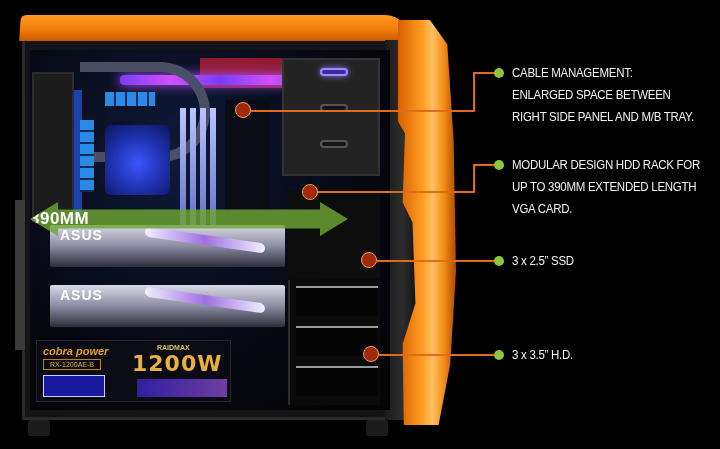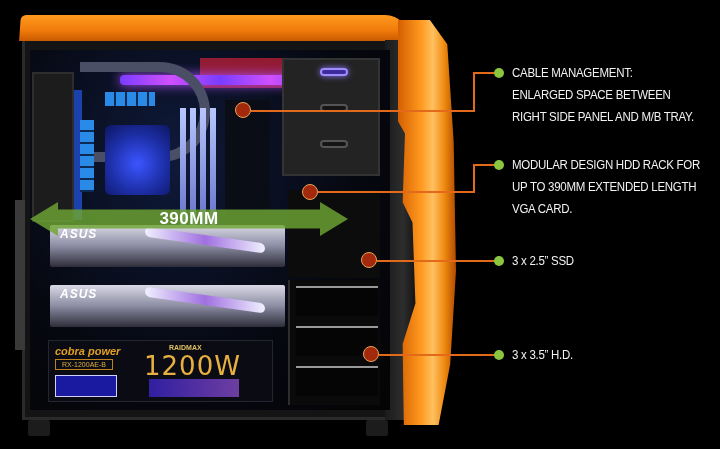--- a/index.html
+++ b/index.html
@@ -64,35 +64,35 @@
     .drive-cage .slot { position: absolute; left: 36px; width: 28px; height: 8px; border: 2px solid #555; border-radius: 6px; background: #151515; }
     .drive-cage .slot.glow { border-color: #a18cff; background: #3a2c9a; box-shadow: 0 0 6px #8c7aff; }
     .hdd-rack { position: absolute; left: 258px; top: 230px; width: 92px; height: 125px; background: #0a0a0a; border-left: 2px solid #2d2d2d; }
     .hdd-tray { position: absolute; left: 6px; width: 82px; height: 30px; background: #050505; border-top: 2px solid #9a9a9a; }
     .ssd-area { position: absolute; left: 258px; top: 140px; width: 92px; height: 88px; background: #0c0c0c; }
 
     .gpu { position: absolute; left: 20px; width: 235px; height: 42px; background: linear-gradient(180deg, #d9d9e6, #8c8ca3 50%, #2d2d3a); border-radius: 2px; }
     .gpu.g1 { top: 175px; }
     .gpu.g2 { top: 235px; }
     .gpu .pipe { position: absolute; left: 95px; top: 10px; width: 120px; height: 10px; background: linear-gradient(90deg, #f0f0ff, #a070e0, #f0f0ff); border-radius: 5px; transform: skewY(8deg); }
-    .gpu .brand { position: absolute; left: 10px; top: 2px; font-size: 12px; font-style: italic; font-weight: bold; color: #fff; letter-spacing: 1px; }
-
-    .psu { position: absolute; left: 18px; top: 290px; width: 225px; height: 62px; background: #0b0b14; border: 1px solid #252530; }
+    .gpu .brand { position: absolute; left: 10px; top: 2px; font-size: 14px; font-weight: bold; color: #fff; letter-spacing: 1px; }
+
+    .psu { position: absolute; left: 6px; top: 290px; width: 195px; height: 62px; background: #0b0b14; border: 1px solid #252530; }
     .psu-logo { position: absolute; left: 6px; top: 4px; color: #e0a020; font-size: 11px; font-weight: bold; font-style: italic; }
     .psu-model { position: absolute; left: 6px; top: 18px; padding: 1px 6px; border: 1px solid #c08020; color: #e0b040; font-size: 7px; }
-    .psu-watt { position: absolute; left: 95px; top: 10px; color: #e8b040; font-size: 26px; font-weight: normal; font-family: "DejaVu Sans", sans-serif; letter-spacing: 1px; }
+    .psu-watt { position: absolute; left: 95px; top: 10px; color: #e8b040; font-size: 22px; font-weight: bold; font-family: "DejaVu Sans", sans-serif; letter-spacing: 1px; }
     .psu-brand { position: absolute; left: 120px; top: 3px; color: #e0c060; font-size: 7px; font-weight: bold; }
     .psu-label { position: absolute; left: 6px; top: 34px; width: 62px; height: 22px; background: #1a1aa0; border: 1px solid #d0d0ff; }
     .psu-label2 { position: absolute; left: 100px; top: 38px; width: 90px; height: 18px; background: linear-gradient(90deg, #4a2cff, #b060ff); opacity: .6; }
 
     
     .dim-arrow {
       position: absolute; height: 34px;
       background: rgba(110, 165, 50, 0.82);
-      display: flex; align-items: center; justify-content: center;
+      display: flex; align-items: center; 
       clip-path: polygon(0 50%, 28px 0, 28px 22%, calc(100% - 28px) 22%, calc(100% - 28px) 0, 100% 50%, calc(100% - 28px) 100%, calc(100% - 28px) 78%, 28px 78%, 28px 100%);
     }
     .dim-arrow span { color: #fff; font-family: "Liberation Sans", sans-serif; font-weight: bold; font-size: 17px; letter-spacing: .5px; }
     .dim-390 { left: 30px; top: 202px; width: 318px; }
     .dim-300 { left: 30px; top: 243px; width: 262px; }
     .dim-280 { left: 30px; top: 306px; width: 252px; }
 
     
     .marker {
       position: absolute; width: 16px; height: 16px; border-radius: 50%;

